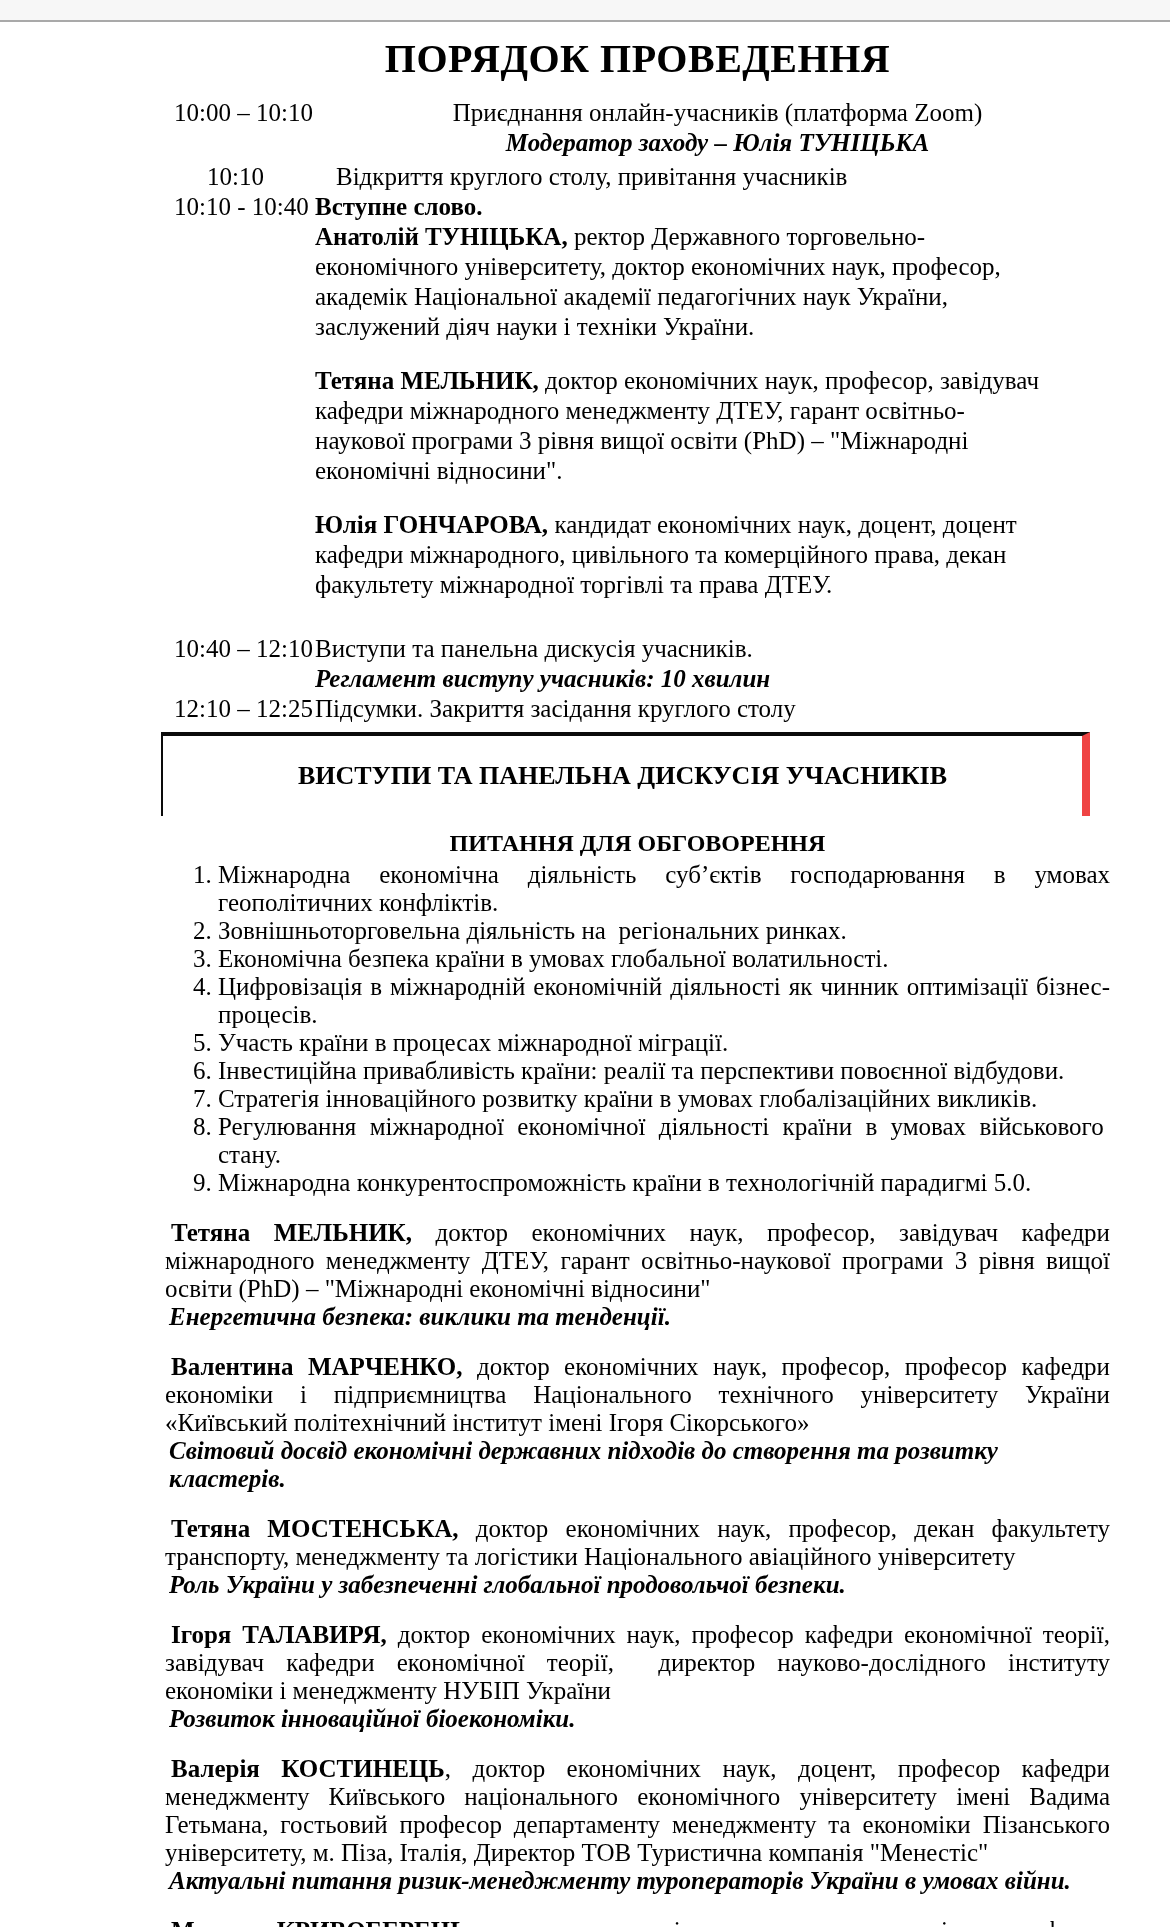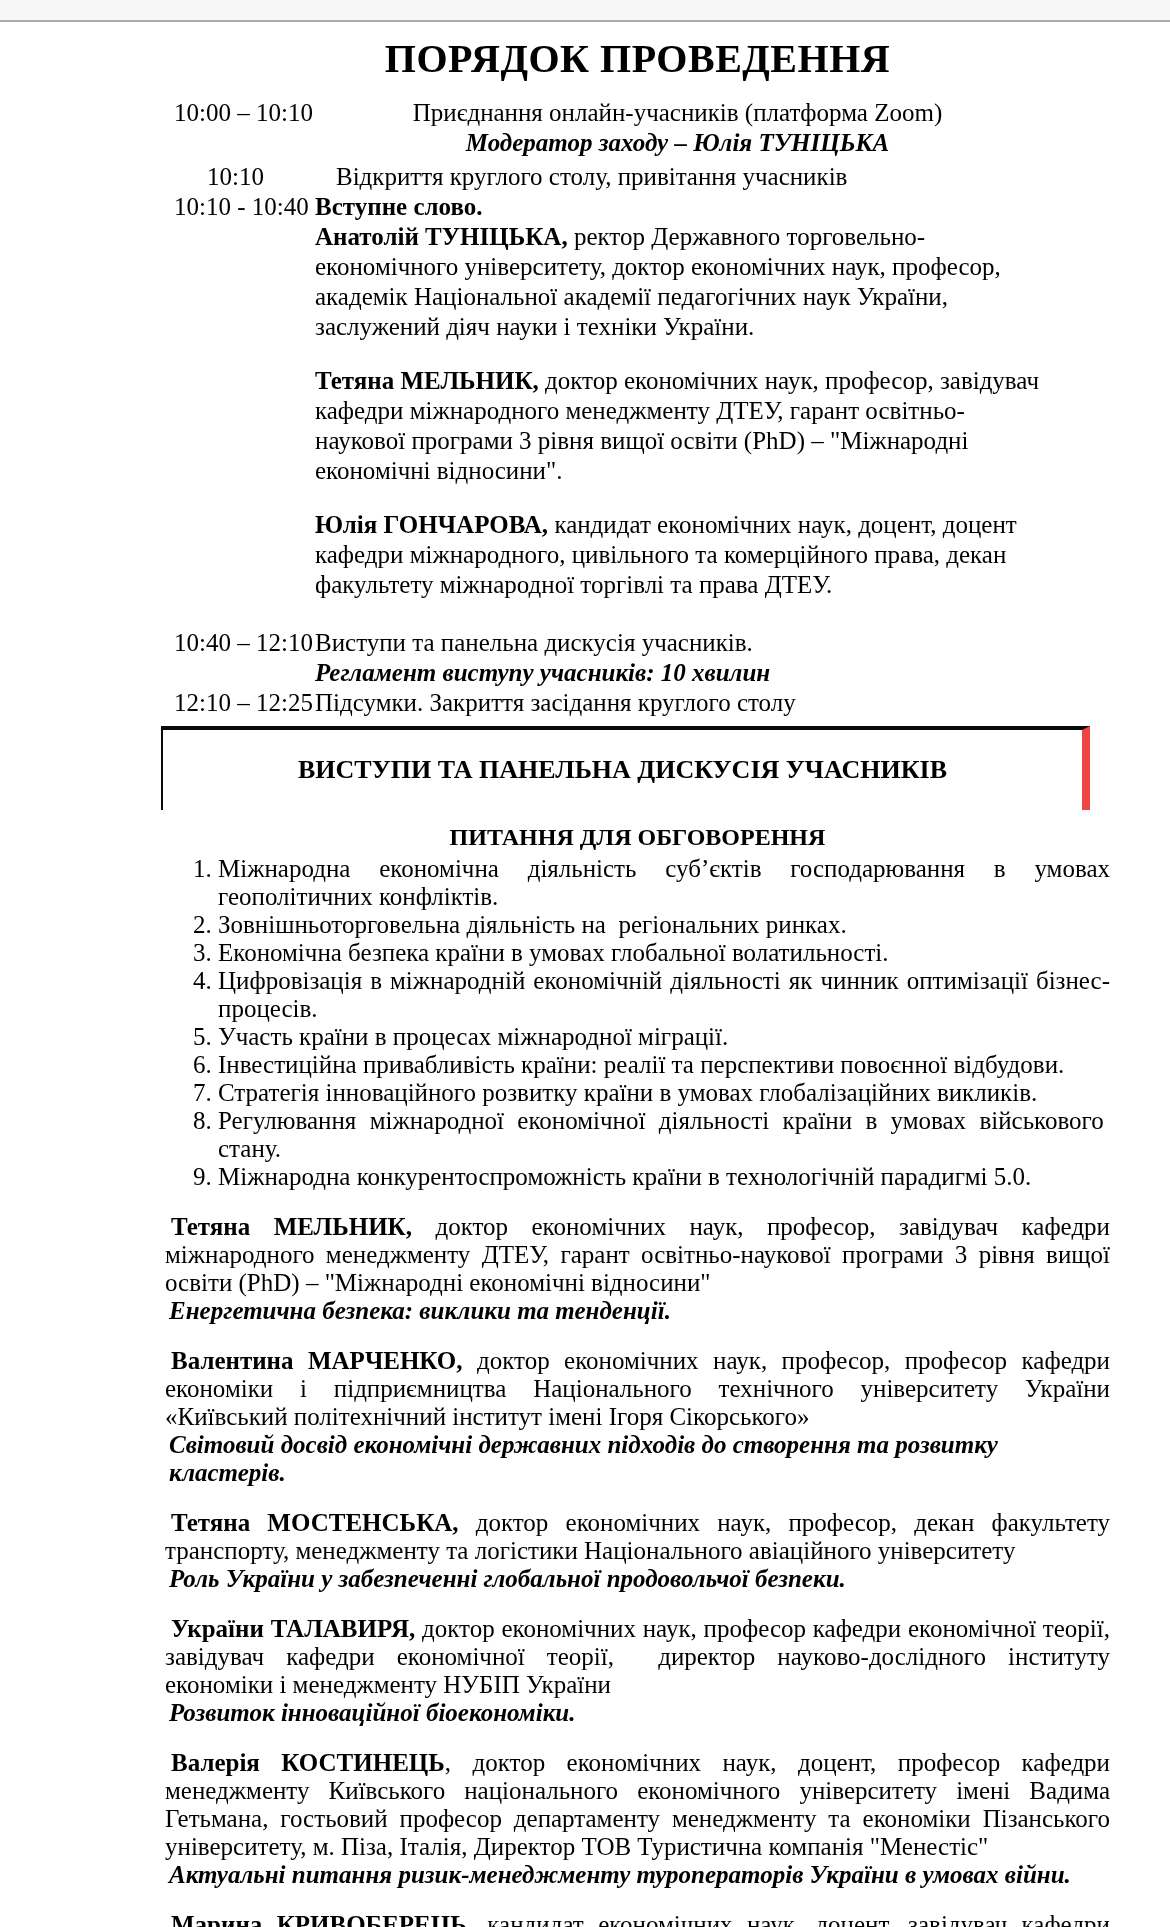--- a/index.html
+++ b/index.html
@@ -20,32 +20,32 @@
   .title {
     font-size:40px; font-weight:bold;
     text-align:center;
     margin:13px 0 0 0;
     letter-spacing:0.5px;
   }
 
   
   .schedule { font-size:25px; line-height:30px; }
   .srow { display:flex; align-items:flex-start; }
-  .srow.first { margin-top:16px; }
+  .srow.first { margin-top:16px;gap:40px; }
   .stime { flex:0 0 141px; padding-left:9px; white-space:nowrap; }
   .stime.center { text-align:center; padding-left:0; padding-right:30px; }
   .scontent { width:725px; }
   .scontent .centered { text-align:center; }
   .bold { font-weight:bold; }
   .boldital { font-weight:bold; font-style:italic; }
   .intro-par { margin:0 0 24px 0; }
   .intro-par:first-of-type { margin-top:0; }
   .lead { margin-bottom:0; }
   .r2 { margin-top:4px; }
-  .r4 { margin-top:4px; }
+  .r4 { margin-top:10px; }
 
   
   .panel-box {
     margin:8px 20px 0 -4px;
     border-top:4px solid #0a0a0a;
     border-left:2px solid #0a0a0a;
     border-right:8px solid #ef4444;
     height:80px;
     display:flex; align-items:center; justify-content:center;
   }
@@ -153,21 +153,21 @@
     <p class="speaker-par"><span class="name">Валентина МАРЧЕНКО,</span><span> доктор економічних наук, професор, професор кафедри економіки і підприємництва Національного технічного університету України «Київський політехнічний інститут імені Ігоря Сікорського»</span></p>
     <p class="topic">Світовий досвід економічні державних підходів до створення та розвитку кластерів.</p>
   </div>
 
   <div class="speaker-block">
     <p class="speaker-par"><span class="name">Тетяна МОСТЕНСЬКА,</span><span> доктор економічних наук, професор, декан факультету транспорту, менеджменту та логістики Національного авіаційного університету</span></p>
     <p class="topic">Роль України у забезпеченні глобальної продовольчої безпеки.</p>
   </div>
 
   <div class="speaker-block">
-    <p class="speaker-par"><span class="name">України ТАЛАВИРЯ,</span><span> доктор економічних наук, професор кафедри економічної теорії, завідувач кафедри економічної теорії,&nbsp; директор науково-дослідного інституту економіки і менеджменту НУБІП України</span></p>
+    <p class="speaker-par"><span class="name">Ігоря ТАЛАВИРЯ,</span><span> доктор економічних наук, професор кафедри економічної теорії, завідувач кафедри економічної теорії,&nbsp; директор науково-дослідного інституту економіки і менеджменту НУБІП України</span></p>
     <p class="topic">Розвиток інноваційної біоекономіки.</p>
   </div>
 
   <div class="speaker-block">
     <p class="speaker-par"><span class="name">Валерія КОСТИНЕЦЬ</span><span>, доктор економічних наук, доцент, професор кафедри менеджменту Київського національного економічного університету імені Вадима Гетьмана, гостьовий професор департаменту менеджменту та економіки Пізанського університету, м. Піза, Італія, Директор ТОВ Туристична компанія "Менестіс"</span></p>
     <p class="topic">Актуальні питання ризик-менеджменту туроператорів України в умовах війни.</p>
   </div>
 
   <div class="speaker-block">
     <p class="speaker-par"><span class="name">Марина КРИВОБЕРЕЦЬ</span><span>, кандидат економічних наук, доцент, завідувач кафедри організації туристичної діяльності&nbsp; Міжрегіональної Академії управління персоналом</span></p>

